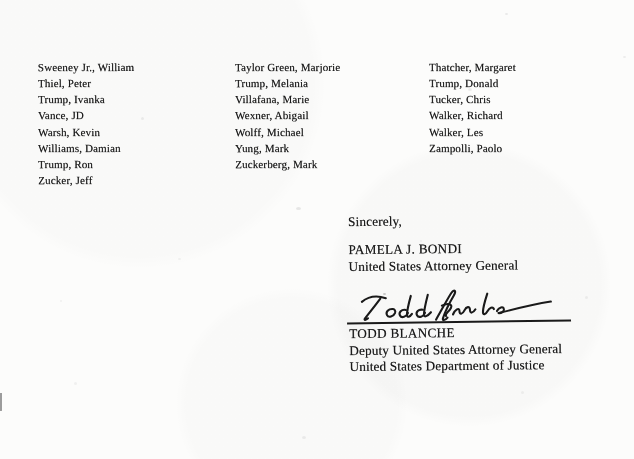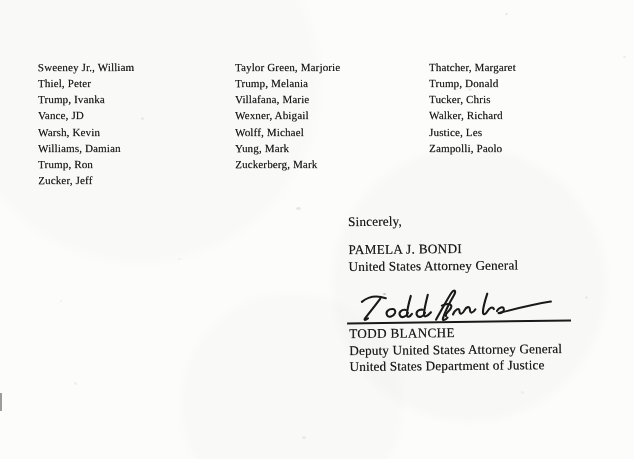--- a/index.html
+++ b/index.html
@@ -109,21 +109,21 @@
       <div class="name-line">Wexner, Abigail</div>
       <div class="name-line">Wolff, Michael</div>
       <div class="name-line">Yung, Mark</div>
       <div class="name-line">Zuckerberg, Mark</div>
     </div>
   <div class="col col3">
       <div class="name-line">Thatcher, Margaret</div>
       <div class="name-line">Trump, Donald</div>
       <div class="name-line">Tucker, Chris</div>
       <div class="name-line">Walker, Richard</div>
-      <div class="name-line">Justice, Les</div>
+      <div class="name-line">Walker, Les</div>
       <div class="name-line">Zampolli, Paolo</div>
     </div>
 
   <div class="sig-block">
     <div class="sig-line salutation">Sincerely,</div>
     <div class="sig-line signer-name">PAMELA J. BONDI</div>
     <div class="sig-line signer-title">United States Attorney General</div>
 
     <svg class="signature-svg" role="img" width="220" height="40" viewBox="0 0 220 40" fill="none" stroke="#1a1a1a" stroke-width="2.1" stroke-linecap="round" stroke-linejoin="round" aria-label="Todd Blanche">
 

